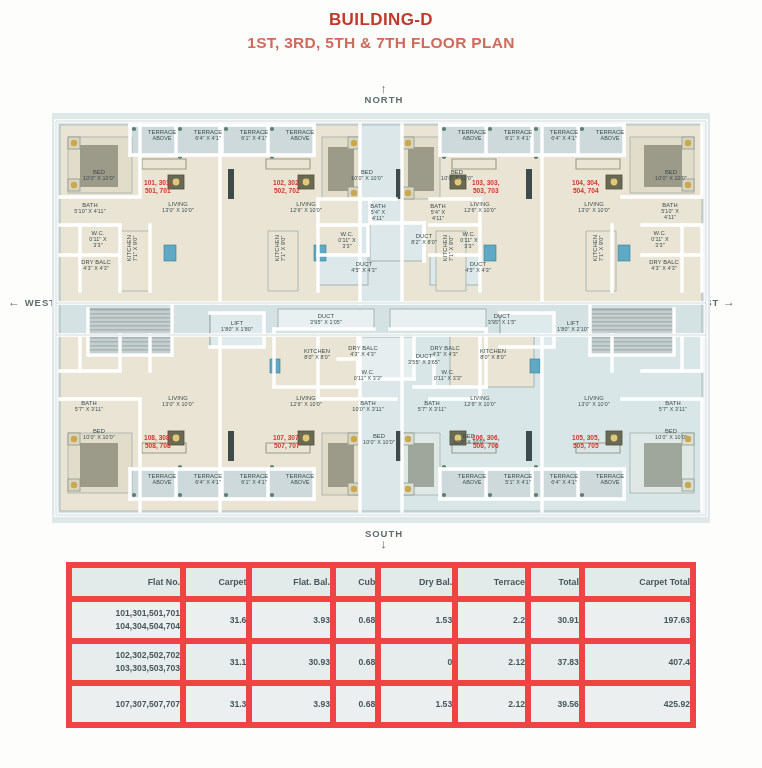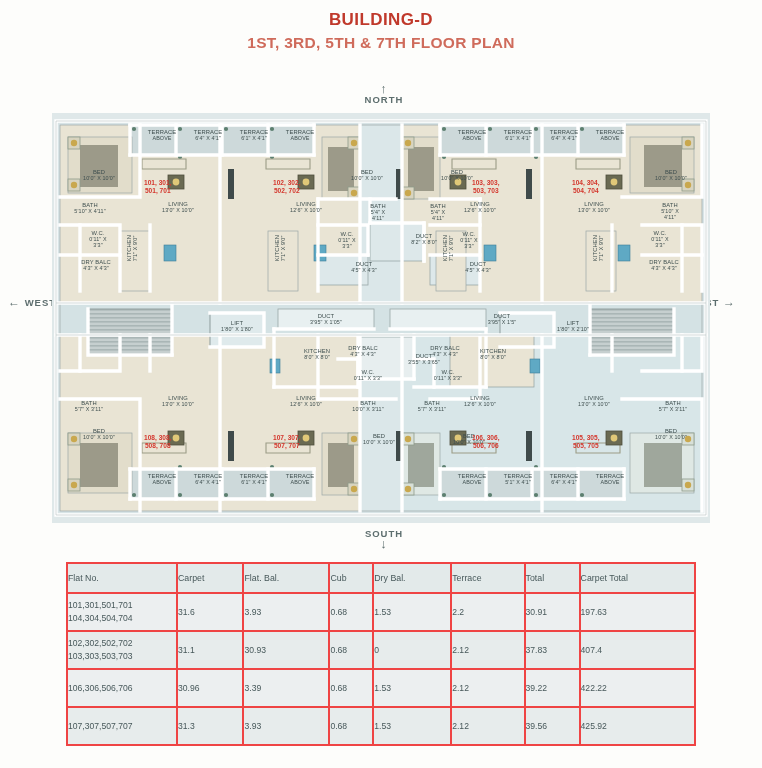--- a/index.html
+++ b/index.html
@@ -26,22 +26,22 @@
 
   .lbl{position:absolute;font-size:5.4px;line-height:6.2px;color:#3f4f4f;
        text-align:center;letter-spacing:.1px;white-space:nowrap;pointer-events:none;}
   .lbl.w{white-space:normal;}
   .lbl.vert{writing-mode:vertical-rl;transform:rotate(180deg);white-space:nowrap;}
   .flat{position:absolute;font-size:6.6px;line-height:8px;font-weight:bold;
         color:#d4362c;text-align:center;white-space:nowrap;}
 
   
   #spec-table{position:absolute;left:66px;top:562px;width:630px;border-collapse:collapse;}
-  #spec-table th,#spec-table td{font-size:8.6px;color:#47585a;text-align:left;
-      border:2px solid #ef4444;padding:0;font-weight:normal;}
+  #spec-table th,#spec-table td{font-size:8.6px;color:#47585a;text-align:right;
+      border:6px solid #ef4444;padding:0;font-weight:bold;}
   #spec-table th{background:#e3eaea;height:28px;font-size:8.8px;}
   #spec-table td{background:#eceff0;height:36px;}
   #spec-table tbody tr:nth-child(even) td{background:#e7ecec;}
   #spec-table td.flatno{width:108px;line-height:13px;}
 </style>
 </head>
 <body>
 
 <div id="title-block">
   <div id="title-main">BUILDING-D</div>
@@ -722,32 +722,20 @@
         <td>31.1</td>
         <td>30.93</td>
         <td>0.68</td>
         <td>0</td>
         <td>2.12</td>
         <td>37.83</td>
         <td>407.4</td>
       </tr>
       <tr>
         <td class="flatno">
-          <div>106,306,506,706</div>
-        </td>
-        <td>30.96</td>
-        <td>3.39</td>
-        <td>0.68</td>
-        <td>1.53</td>
-        <td>2.12</td>
-        <td>39.22</td>
-        <td>422.22</td>
-      </tr>
-      <tr>
-        <td class="flatno">
           <div>107,307,507,707</div>
         </td>
         <td>31.3</td>
         <td>3.93</td>
         <td>0.68</td>
         <td>1.53</td>
         <td>2.12</td>
         <td>39.56</td>
         <td>425.92</td>
       </tr>

